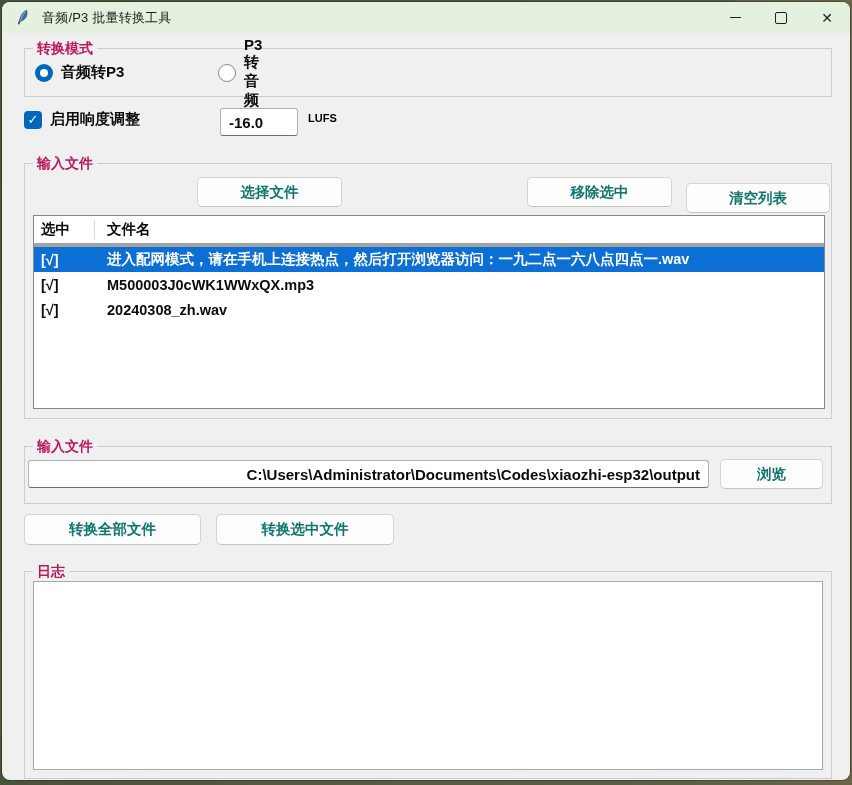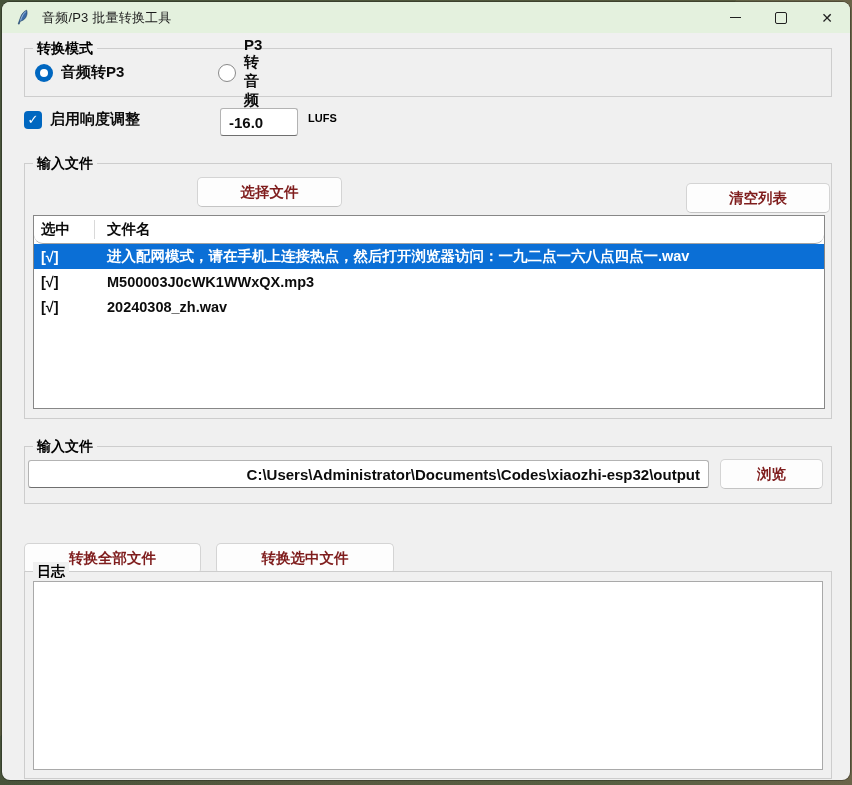--- a/index.html
+++ b/index.html
@@ -17,21 +17,21 @@
   .titlebar .title{font-size:13px;color:#1b1b1b;letter-spacing:.2px;}
   .win-controls{margin-left:auto;display:flex;height:31px;}
   .win-btn{width:46px;height:31px;display:flex;align-items:center;justify-content:center;
     color:#202020;cursor:default;}
   .min-glyph{width:11px;height:1.4px;background:#202020;}
   .max-glyph{width:10px;height:10px;border:1.3px solid #202020;border-radius:2px;}
   .close-glyph{font-size:14px;line-height:1;}
   
   .group{position:absolute;border:1px solid #cdcdcd;background:#f0f0f0;}
   .group-label{position:absolute;top:-10px;left:8px;background:#f0f0f0;padding:0 4px;
-    font-size:14px;font-weight:700;color:#000000;line-height:18px;}
+    font-size:14px;font-weight:700;color:#be185d;line-height:18px;}
   
   #mode-group{left:22px;top:46px;width:806px;height:47px;}
   .radio-row{position:absolute;left:10px;top:14px;display:flex;align-items:center;}
   .radio-opt{display:flex;align-items:center;margin-right:10px;}
   .radio-opt.second{position:absolute;left:183px;justify-content:space-between;}
   .radio{width:18px;height:18px;border-radius:50%;box-sizing:border-box;flex:0 0 auto;}
   .radio.on{background:#0067c0;position:relative;}
   .radio.on::after{content:"";position:absolute;left:5px;top:5px;width:8px;height:8px;
     border-radius:50%;background:#fff;}
   .radio.off{background:#fff;border:1px solid #898989;}
@@ -42,44 +42,44 @@
   .checkbox{width:18px;height:18px;border-radius:4px;background:#0067c0;color:#fff;
     display:flex;align-items:center;justify-content:center;font-size:13px;font-weight:700;}
   .entry{background:#fff;border:1px solid #b3b3b3;border-bottom-color:#6f6f6f;
     border-radius:3px;font-family:"Liberation Sans","DejaVu Sans",sans-serif;
     font-size:15px;font-weight:700;color:#0c0c0c;padding:0 8px;box-sizing:border-box;outline:none;}
   #lufs-entry{position:absolute;left:196px;top:0;width:78px;height:28px;}
   #lufs-unit{position:absolute;left:284px;top:4px;font-size:11px;font-weight:700;}
   
   #input-group{left:22px;top:161px;width:806px;height:254px;}
   .btn{position:absolute;background:#fdfdfd;border:1px solid #d4d4d4;border-bottom-color:#c4c4c4;
-    border-radius:5px;font-size:14.5px;font-weight:700;color:#7f1d1d;
+    border-radius:5px;font-size:14.5px;font-weight:700;color:#0f766e;
     display:flex;align-items:center;justify-content:center;box-sizing:border-box;cursor:default;}
   #select-btn{left:172px;top:13px;width:145px;height:30px;}
   #remove-btn{left:502px;top:13px;width:145px;height:30px;}
   #clear-btn{left:661px;top:19px;width:144px;height:30px;}
   .file-table{position:absolute;left:8px;top:51px;width:792px;height:194px;background:#fff;
     border:1px solid #878787;box-sizing:border-box;overflow:hidden;}
-  .file-header{display:flex;align-items:center;height:27px;border-bottom:1px solid #a3a3a3;
-    position:relative;background:#fff;border-radius:9px;}
+  .file-header{display:flex;align-items:center;height:27px;border-bottom:4px solid #a3a3a3;
+    position:relative;background:#fff;}
   .hdr-divider{position:absolute;left:60px;top:4px;bottom:4px;width:1px;background:#d9d9d9;}
   .col-check{width:66px;padding-left:7px;box-sizing:border-box;flex:0 0 auto;}
   .col-name{flex:1;padding-left:7px;box-sizing:border-box;white-space:nowrap;overflow:hidden;}
   .file-header span{font-size:14.5px;font-weight:700;color:#0c0c0c;}
   .file-row{display:flex;align-items:center;height:25px;font-size:14.5px;font-weight:700;
     color:#0c0c0c;background:#fff;}
   .file-row.selected{background:#0b6fd6;color:#fff;}
   
   #output-group{left:22px;top:444px;width:806px;height:56px;}
   #path-entry{position:absolute;left:3px;top:13px;width:681px;height:28px;font-size:15px;text-align:right;}
   #browse-btn{left:695px;top:12px;width:103px;height:30px;}
   
   #convert-all-btn{left:22px;top:512px;width:177px;height:31px;}
   #convert-selected-btn{left:214px;top:512px;width:178px;height:31px;}
-  .btn.abs-root{position:absolute;margin-top:29px;}
+  .btn.abs-root{position:absolute;}
   
   #log-group{left:22px;top:569px;width:806px;height:206px;}
   .log-area{position:absolute;left:8px;top:9px;width:790px;height:189px;background:#fff;
     border:1px solid #a9a9a9;box-sizing:border-box;font-size:14px;color:#111;}
 </style>
 </head>
 <body>
 
 <div class="desktop">
   <div class="window">
@@ -122,20 +122,21 @@
         <span class="checkbox">✓</span>
         <span class="ctl-label">启用响度调整</span>
       </div>
       <input class="entry" id="lufs-entry" readonly="" value="-16.0" style="">
       <span id="lufs-unit">LUFS</span>
     </div>
 
     <div class="group" id="input-group">
       <span class="group-label">输入文件</span>
       <div class="btn" id="select-btn">选择文件</div>
+      <div class="btn" id="remove-btn">移除选中</div>
       <div class="btn" id="clear-btn">清空列表</div>
 
       <div class="file-table">
         <div class="file-header">
           <span class="col-check">选中</span>
           <div class="hdr-divider"></div>
           <span class="col-name">文件名</span>
         </div>
         <div>
             <div class="file-row selected">

